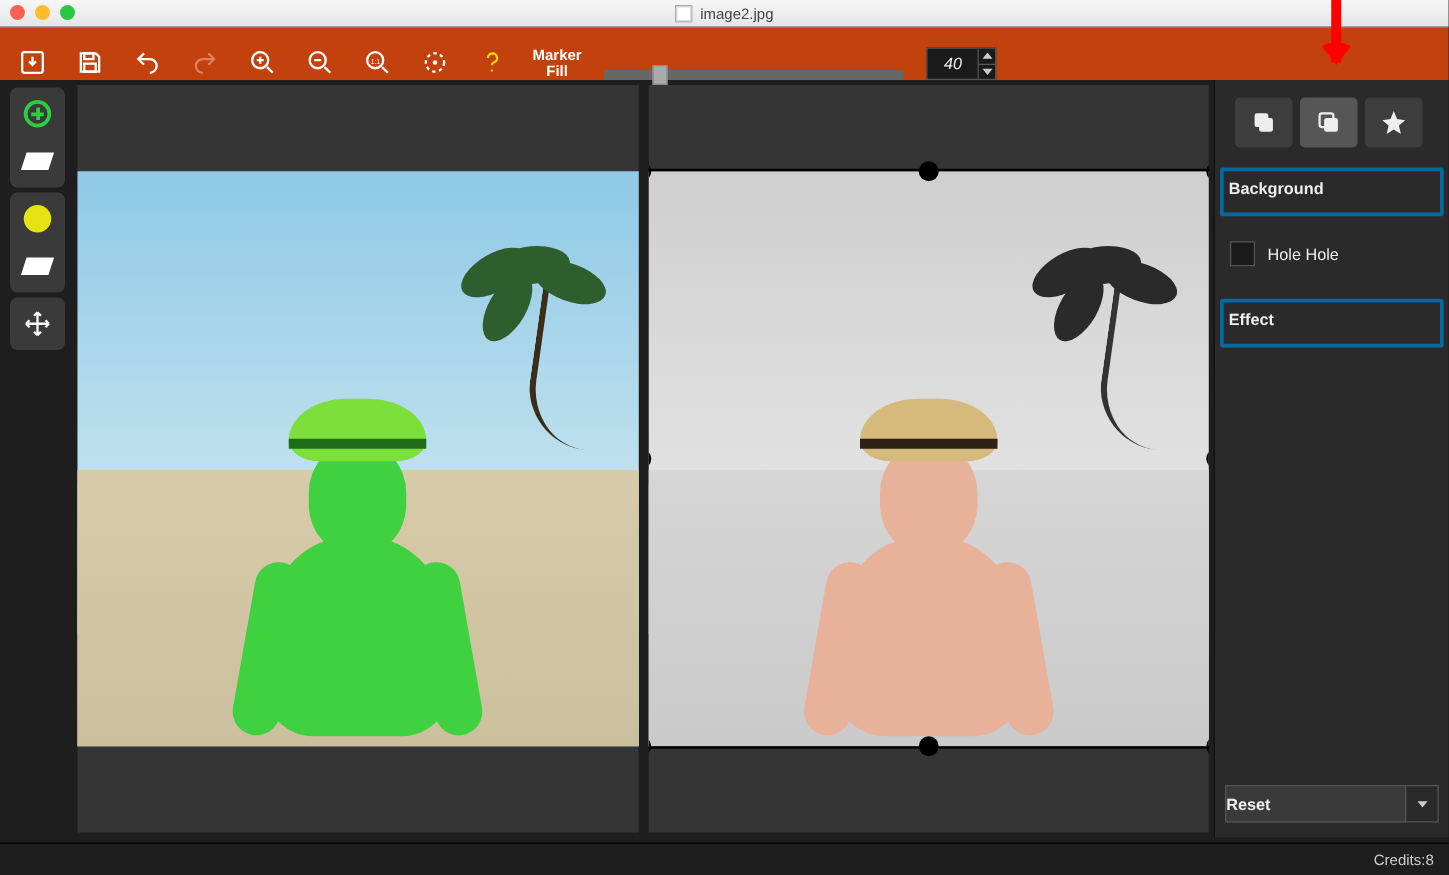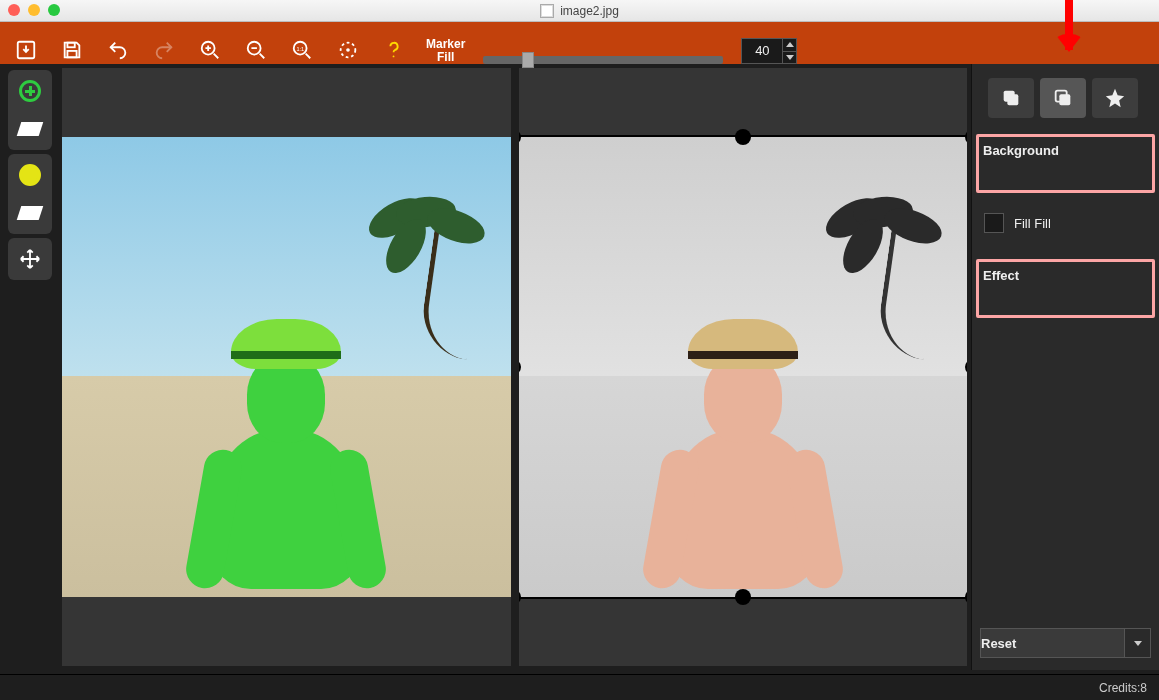--- a/index.html
+++ b/index.html
@@ -42,21 +42,21 @@
   .marker-label { color:#fff; font-size:12px; font-weight:bold; text-align:center; line-height:1.1; }
   .slider-track {
     width:240px; height:8px; background:#666; border-radius:2px; position:relative;
   }
   .slider-thumb {
     position:absolute; top:-4px; width:12px; height:16px; background:#aaa; border:1px solid #888;
   }
   .marker-value {
     display:flex; align-items:stretch; border:1px solid #555; background:#1a1a1a;
   }
-  .marker-value .val { width:40px; text-align:center; line-height:24px; font-size:13px; }
+  .marker-value .val { width:40px; text-align:center; line-height:24px; font-size:13px;font-style:italic; }
   .spin { width:14px; display:flex; flex-direction:column; border-left:1px solid #555; }
   .spin div { flex:1; display:flex; align-items:center; justify-content:center; }
   .spin div:first-child { border-bottom:1px solid #555; }
   .tri-up,.tri-dn{width:0;height:0;border-left:4px solid transparent;border-right:4px solid transparent;}
   .tri-up{border-bottom:5px solid #ccc;}
   .tri-dn{border-top:5px solid #ccc;}
 
   
   .left-tools {
     position:absolute; left:8px; top:70px; width:44px;
@@ -159,21 +159,21 @@
     background:#1a1a1a; border:1px solid #555; height:28px;
     display:flex; align-items:center; justify-content:space-between;
     padding:0 8px; cursor:pointer;
   }
   .select .caret { border-left:1px solid #555; padding-left:8px; height:100%; display:flex; align-items:center; }
   .chkrow { display:flex; align-items:center; gap:10px; margin-top:10px; }
   .chkbox { width:20px; height:20px; background:#1a1a1a; border:1px solid #555; }
   .disabled { color:#777; }
   .num-field { display:flex; border:1px solid #444; background:#151515; }
   .num-field .val { flex:1; padding:0 8px; line-height:24px; }
-  .highlight { border:3px solid #fca5a5; padding:6px 4px 26px; margin:16px -4px 4px; border-radius:2px; }
+  .highlight { border:3px solid #0369a1; padding:6px 4px 6px; margin:16px -4px 4px; border-radius:2px; }
   .reset-row { position:absolute; bottom:12px; left:8px; right:8px; display:flex; }
   .reset-btn {
     flex:1; background:#3a3a3a; border:1px solid #555; height:30px;
     display:flex; align-items:center; justify-content:flex-start; font-weight:bold;
   }
   .reset-caret { width:26px; border:1px solid #555; border-left:none; display:flex; align-items:center; justify-content:center; }
 
   
   .annot-arrow { position:absolute; top:0; right:86px; pointer-events:none; }
   .annot-arrow .shaft { width:8px; height:50px; background:#ff0000; margin:0 auto; }
@@ -385,21 +385,21 @@
     </div>
   </div>
 
   <div class="panel highlight">
     <span class="panel-label">Background</span>
   </div>
 
   <div class="panel">
     <div class="chkrow">
       <div class="chkbox"></div>
-      <span>Fill Fill</span>
+      <span>Hole Hole</span>
     </div>
   </div>
 
 
 
   <div class="panel highlight">
     <span class="panel-label">Effect</span>
   </div>
 
   <div class="reset-row">

